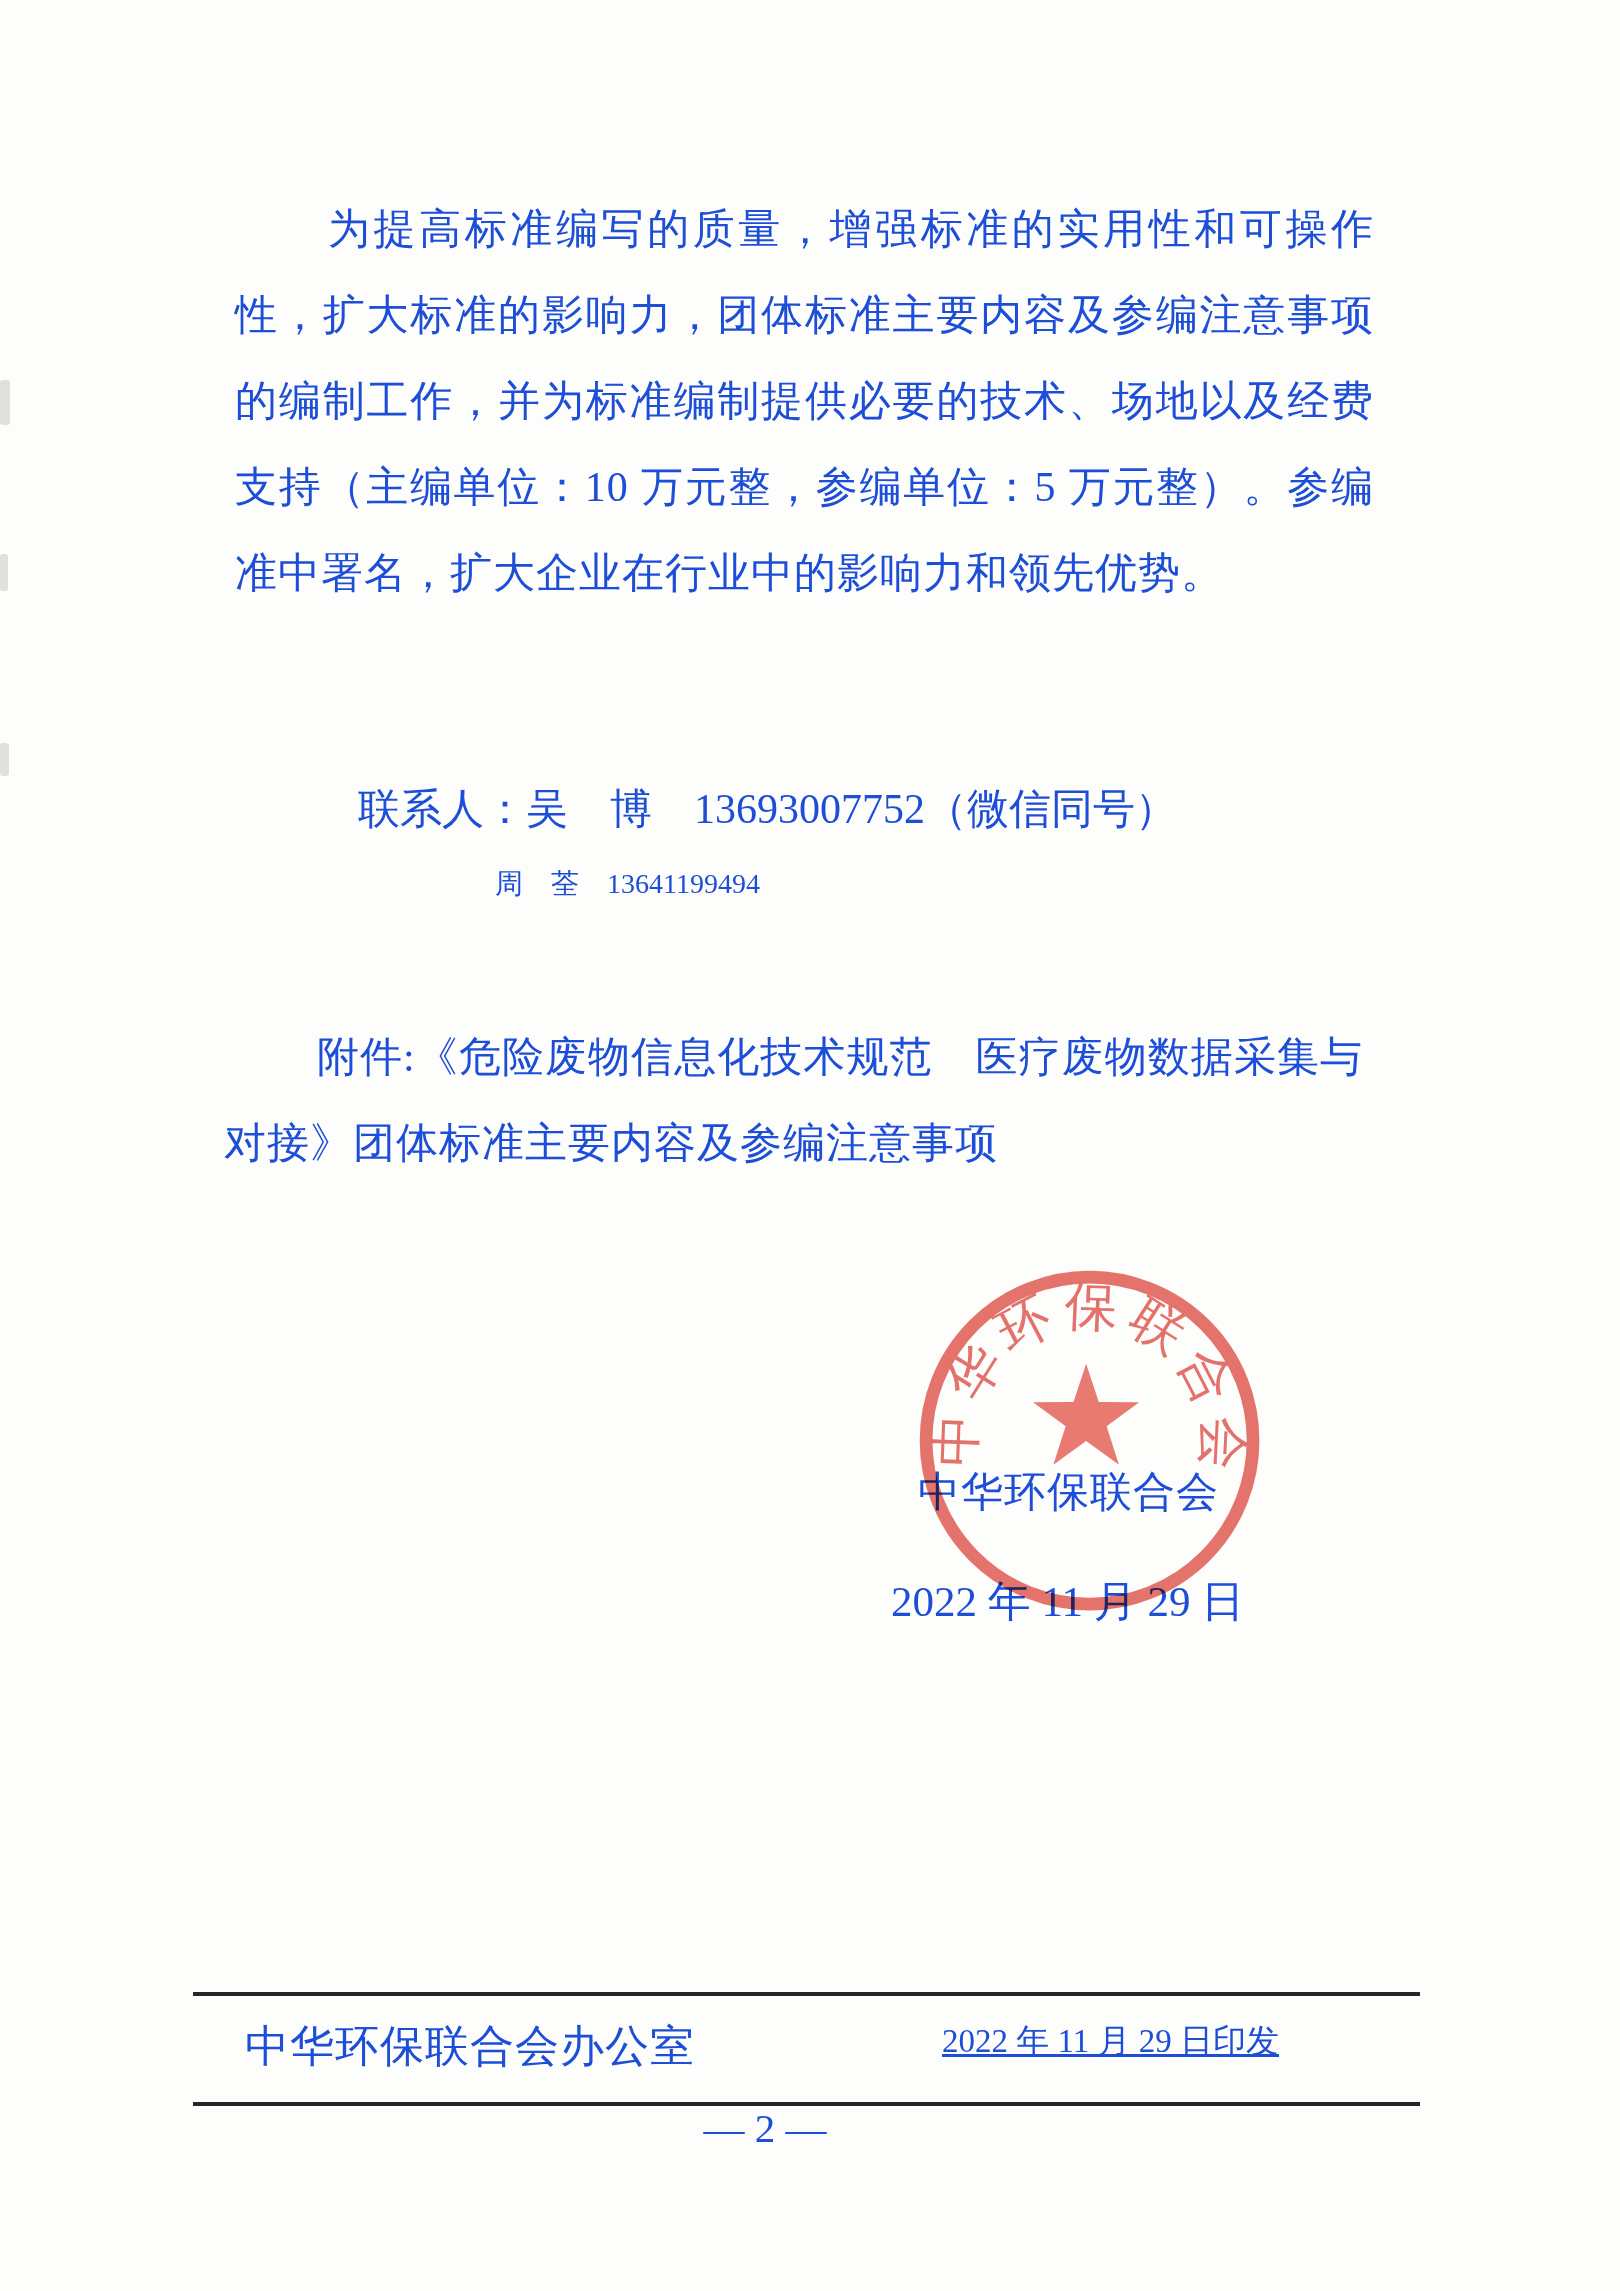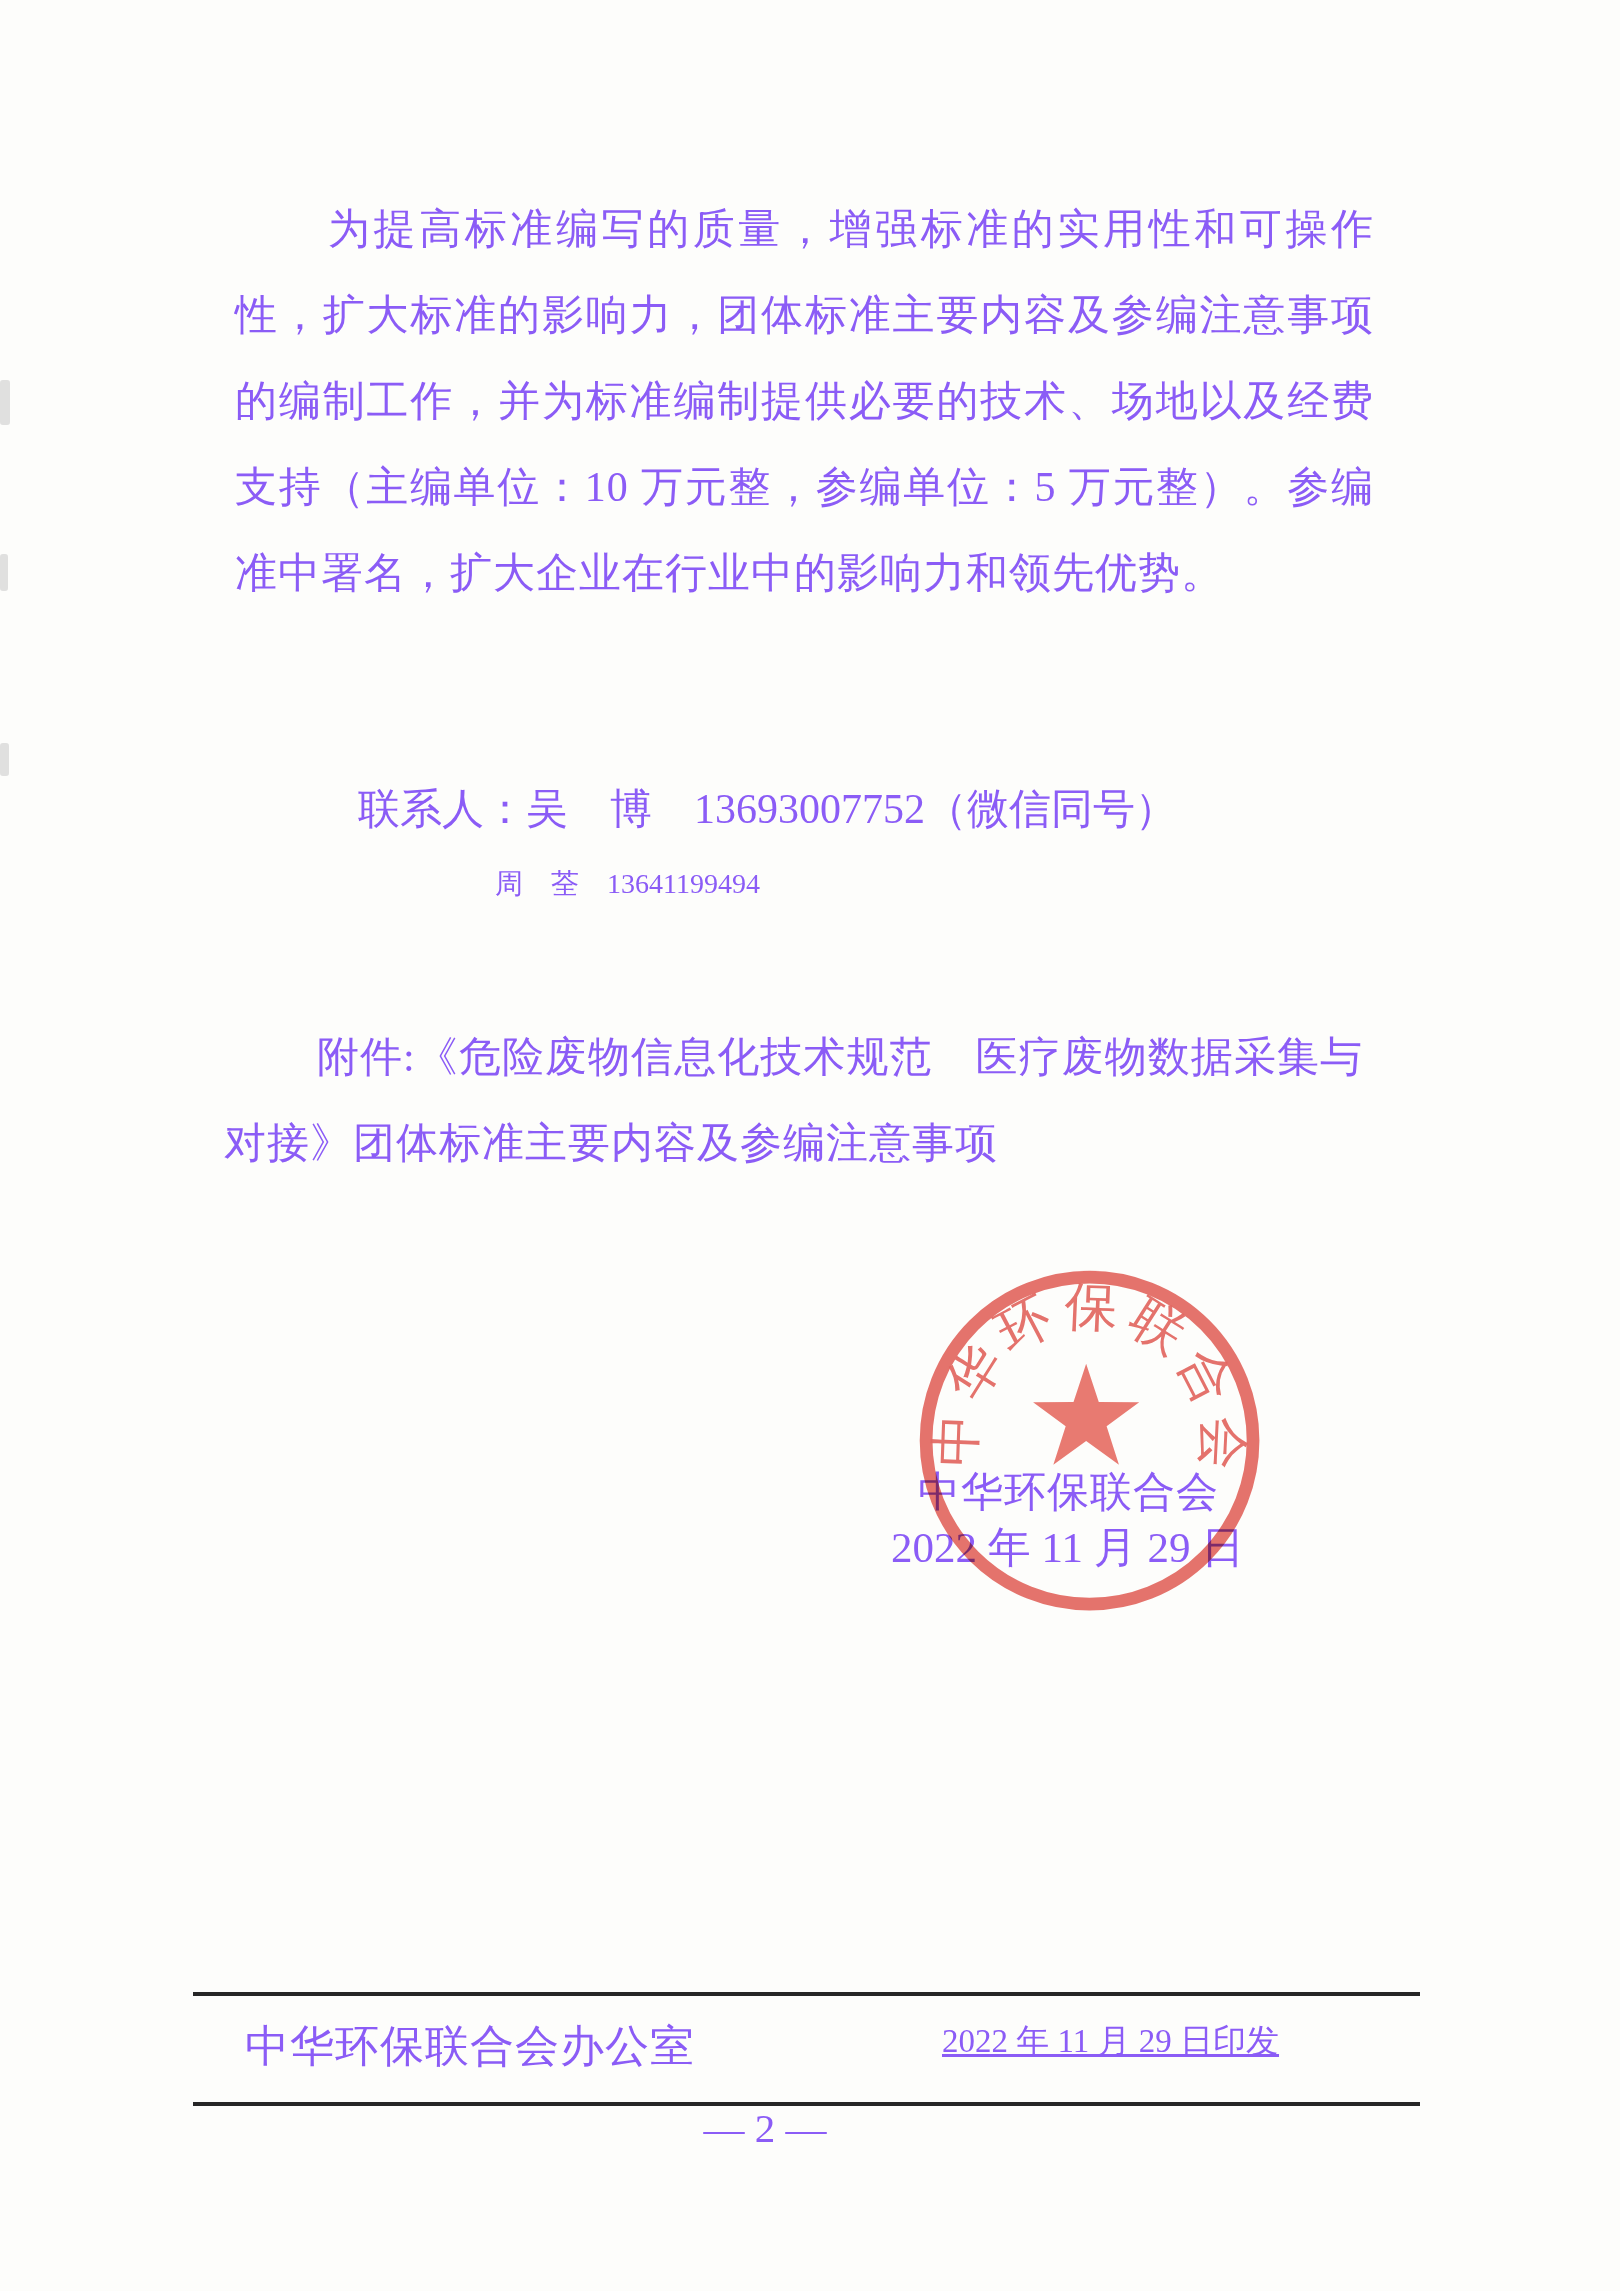--- a/index.html
+++ b/index.html
@@ -3,35 +3,35 @@
 <meta charset="utf-8">
 <style>
   html,body{margin:0;padding:0;background:#888;}
   .page{
     position:relative;
     width:1620px;height:2292px;
     margin:0 auto;
     background:#fdfdfb;
     overflow:hidden;
     font-family:"Liberation Serif","DejaVu Serif",serif;
-    color:#8b5cf6;
+    color:#1d4ed8;
   }
   
   .para{position:absolute;left:235px;top:186px;width:1139px;}
   .bline{height:86px;line-height:86px;font-size:42px;letter-spacing:1px;}
   .jl{text-align:justify;text-align-last:justify;}
   .indent{padding-left:93px;}
   
   .contact1{position:absolute;left:326px;top:785px;height:49px;line-height:49px;font-size:42px;white-space:nowrap;margin-left:32px;}
   .contact2{position:absolute;left:495px;top:859px;height:49px;line-height:49px;font-size:28px;white-space:nowrap;}
   
   .attach{position:absolute;left:224px;top:1014px;width:1139px;}
   
   .sig-org{position:absolute;left:918px;top:1469px;height:47px;line-height:47px;font-size:42px;letter-spacing:1px;white-space:nowrap;}
-  .sig-date{position:absolute;left:891px;top:1523px;height:49px;line-height:49px;font-size:43px;white-space:nowrap;}
+  .sig-date{position:absolute;left:891px;top:1577px;height:49px;line-height:49px;font-size:43px;white-space:nowrap;}
   
   .seal{position:absolute;left:907px;top:1259px;width:372px;height:372px;mix-blend-mode:multiply;opacity:.88;}
   
   .rule{position:absolute;left:193px;width:1227px;height:3.9px;background:#262626;}
   .rule-top{top:1992px;}
   .rule-bottom{top:2102px;}
   .footer-office{position:absolute;left:245px;top:2022px;height:49px;line-height:49px;font-size:44px;letter-spacing:1px;white-space:nowrap;text-align:center;}
   .footer-issue{position:absolute;left:942px;top:2017px;height:49px;line-height:49px;font-size:33px;white-space:nowrap;text-decoration:underline;}
   .page-number{position:absolute;left:667px;top:2105px;width:196px;text-align:center;height:47px;line-height:47px;font-size:41px;white-space:nowrap;}
   

